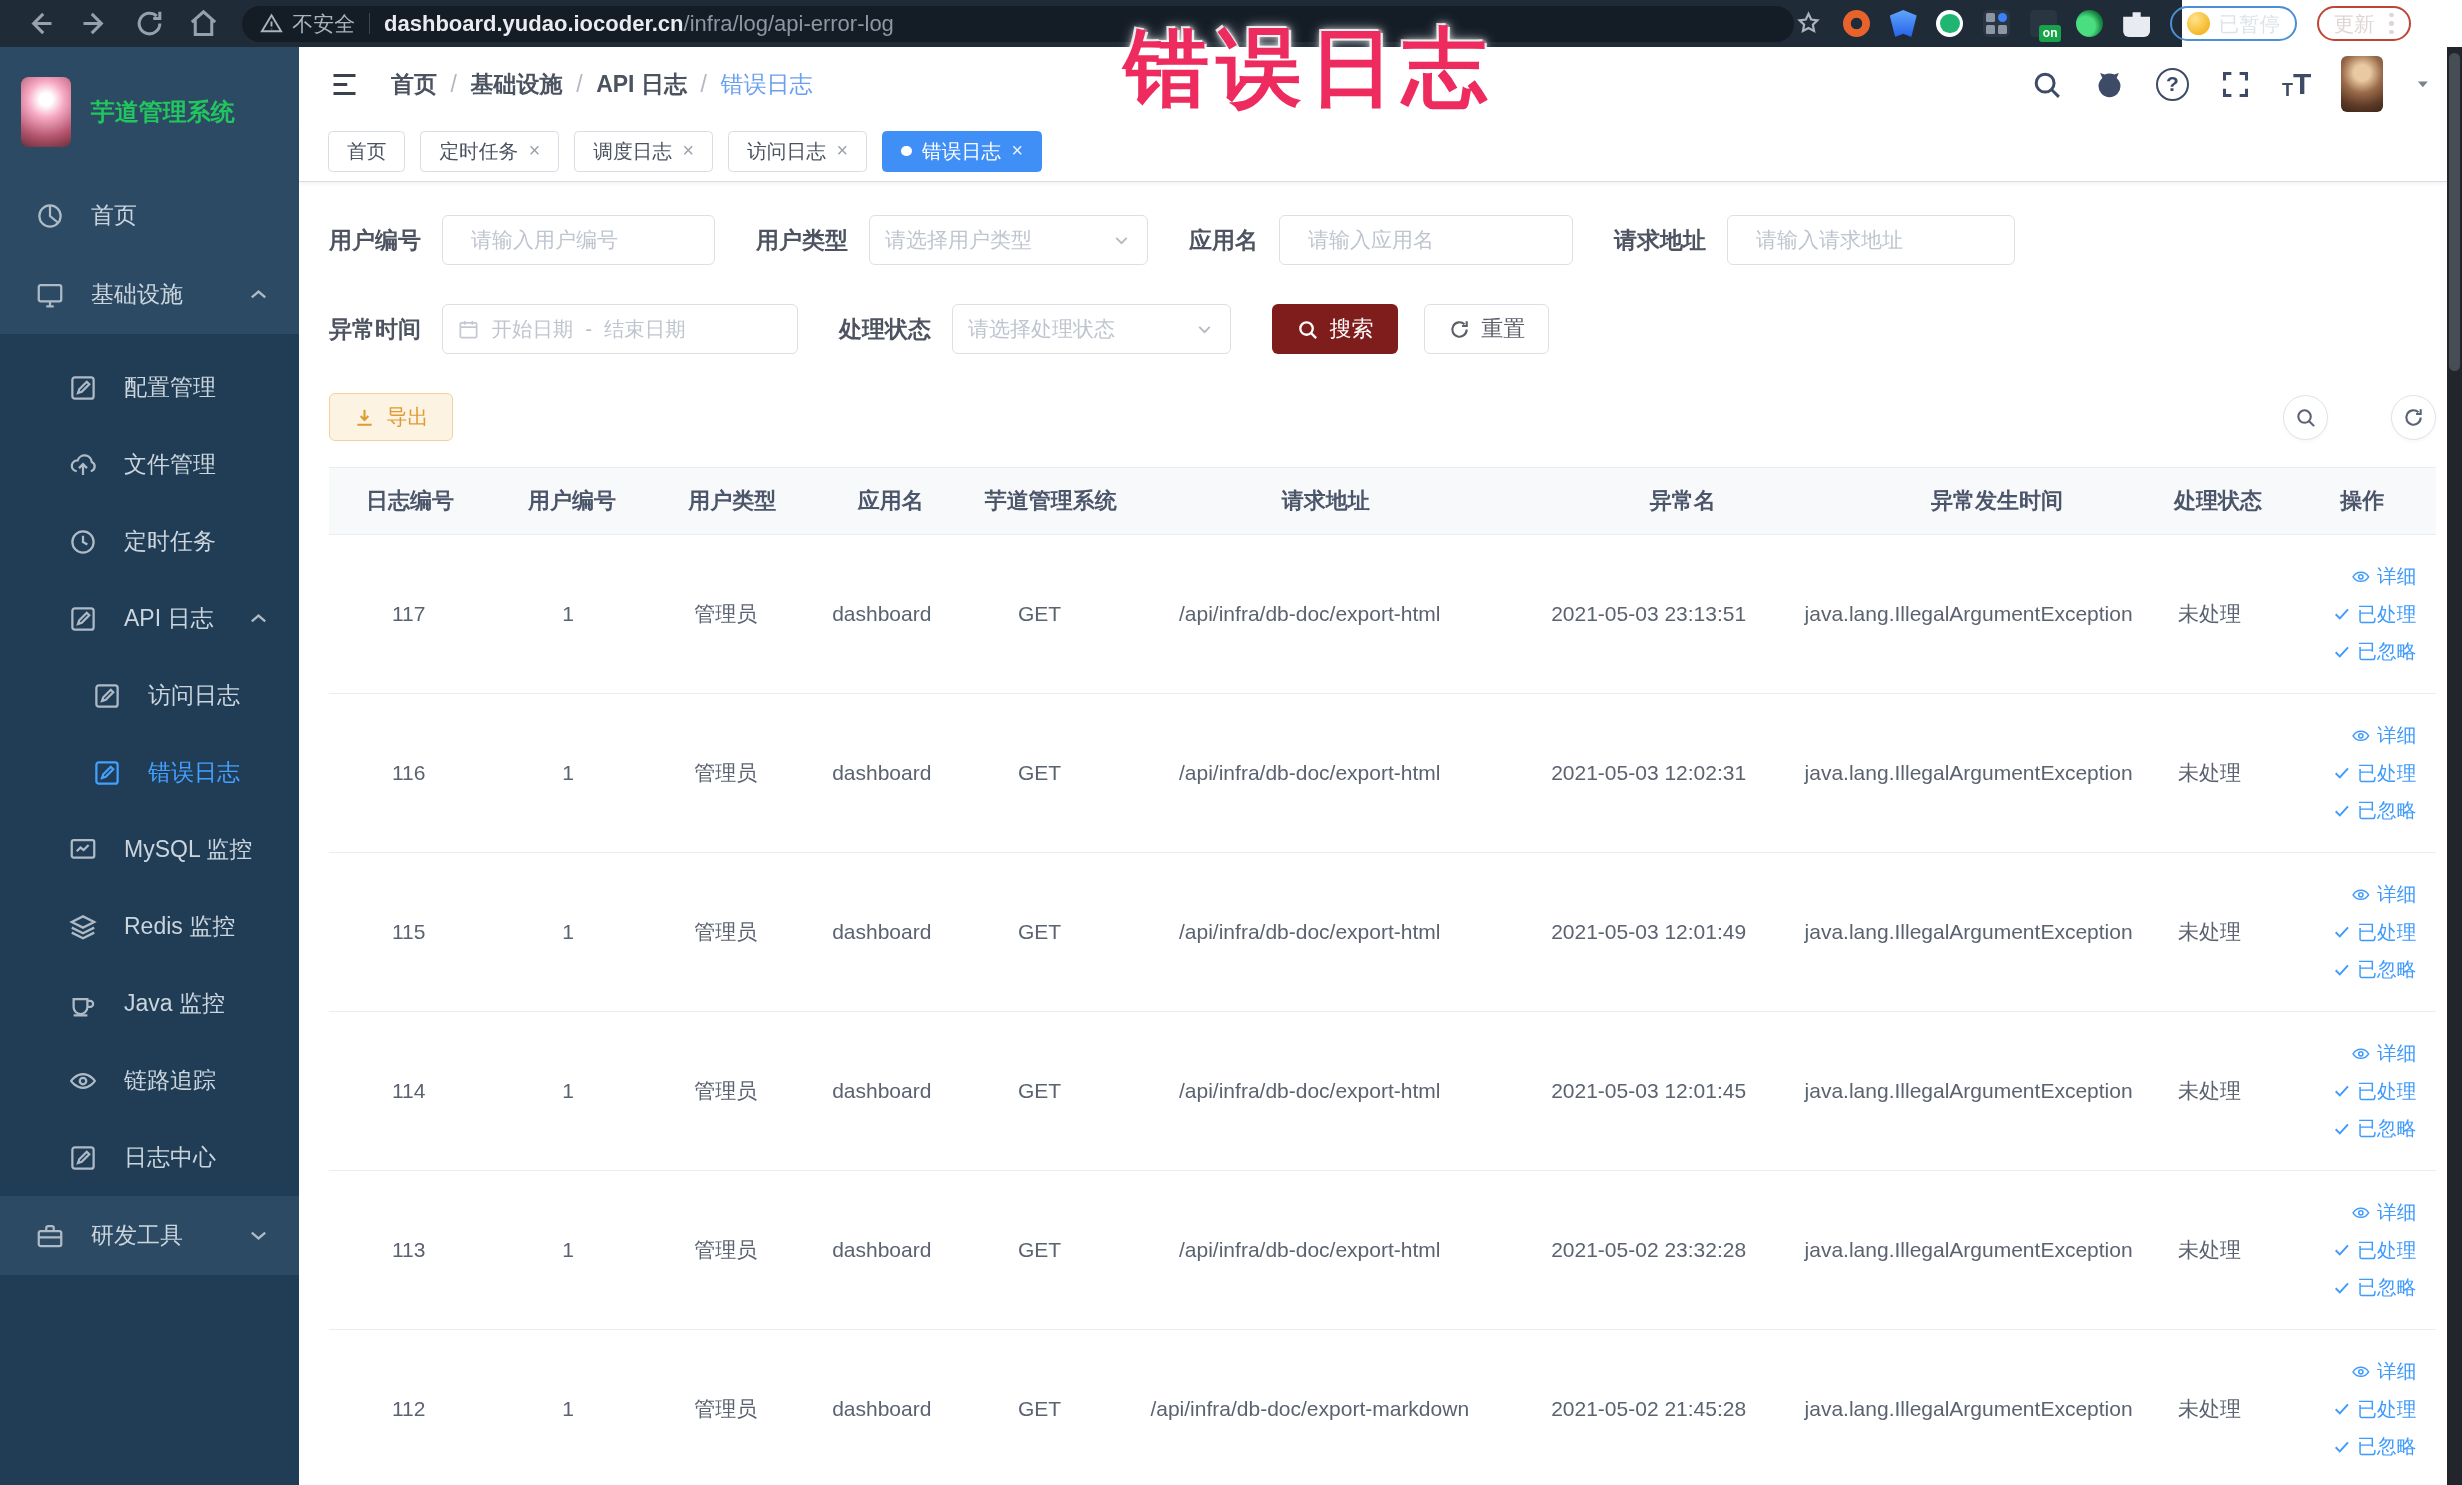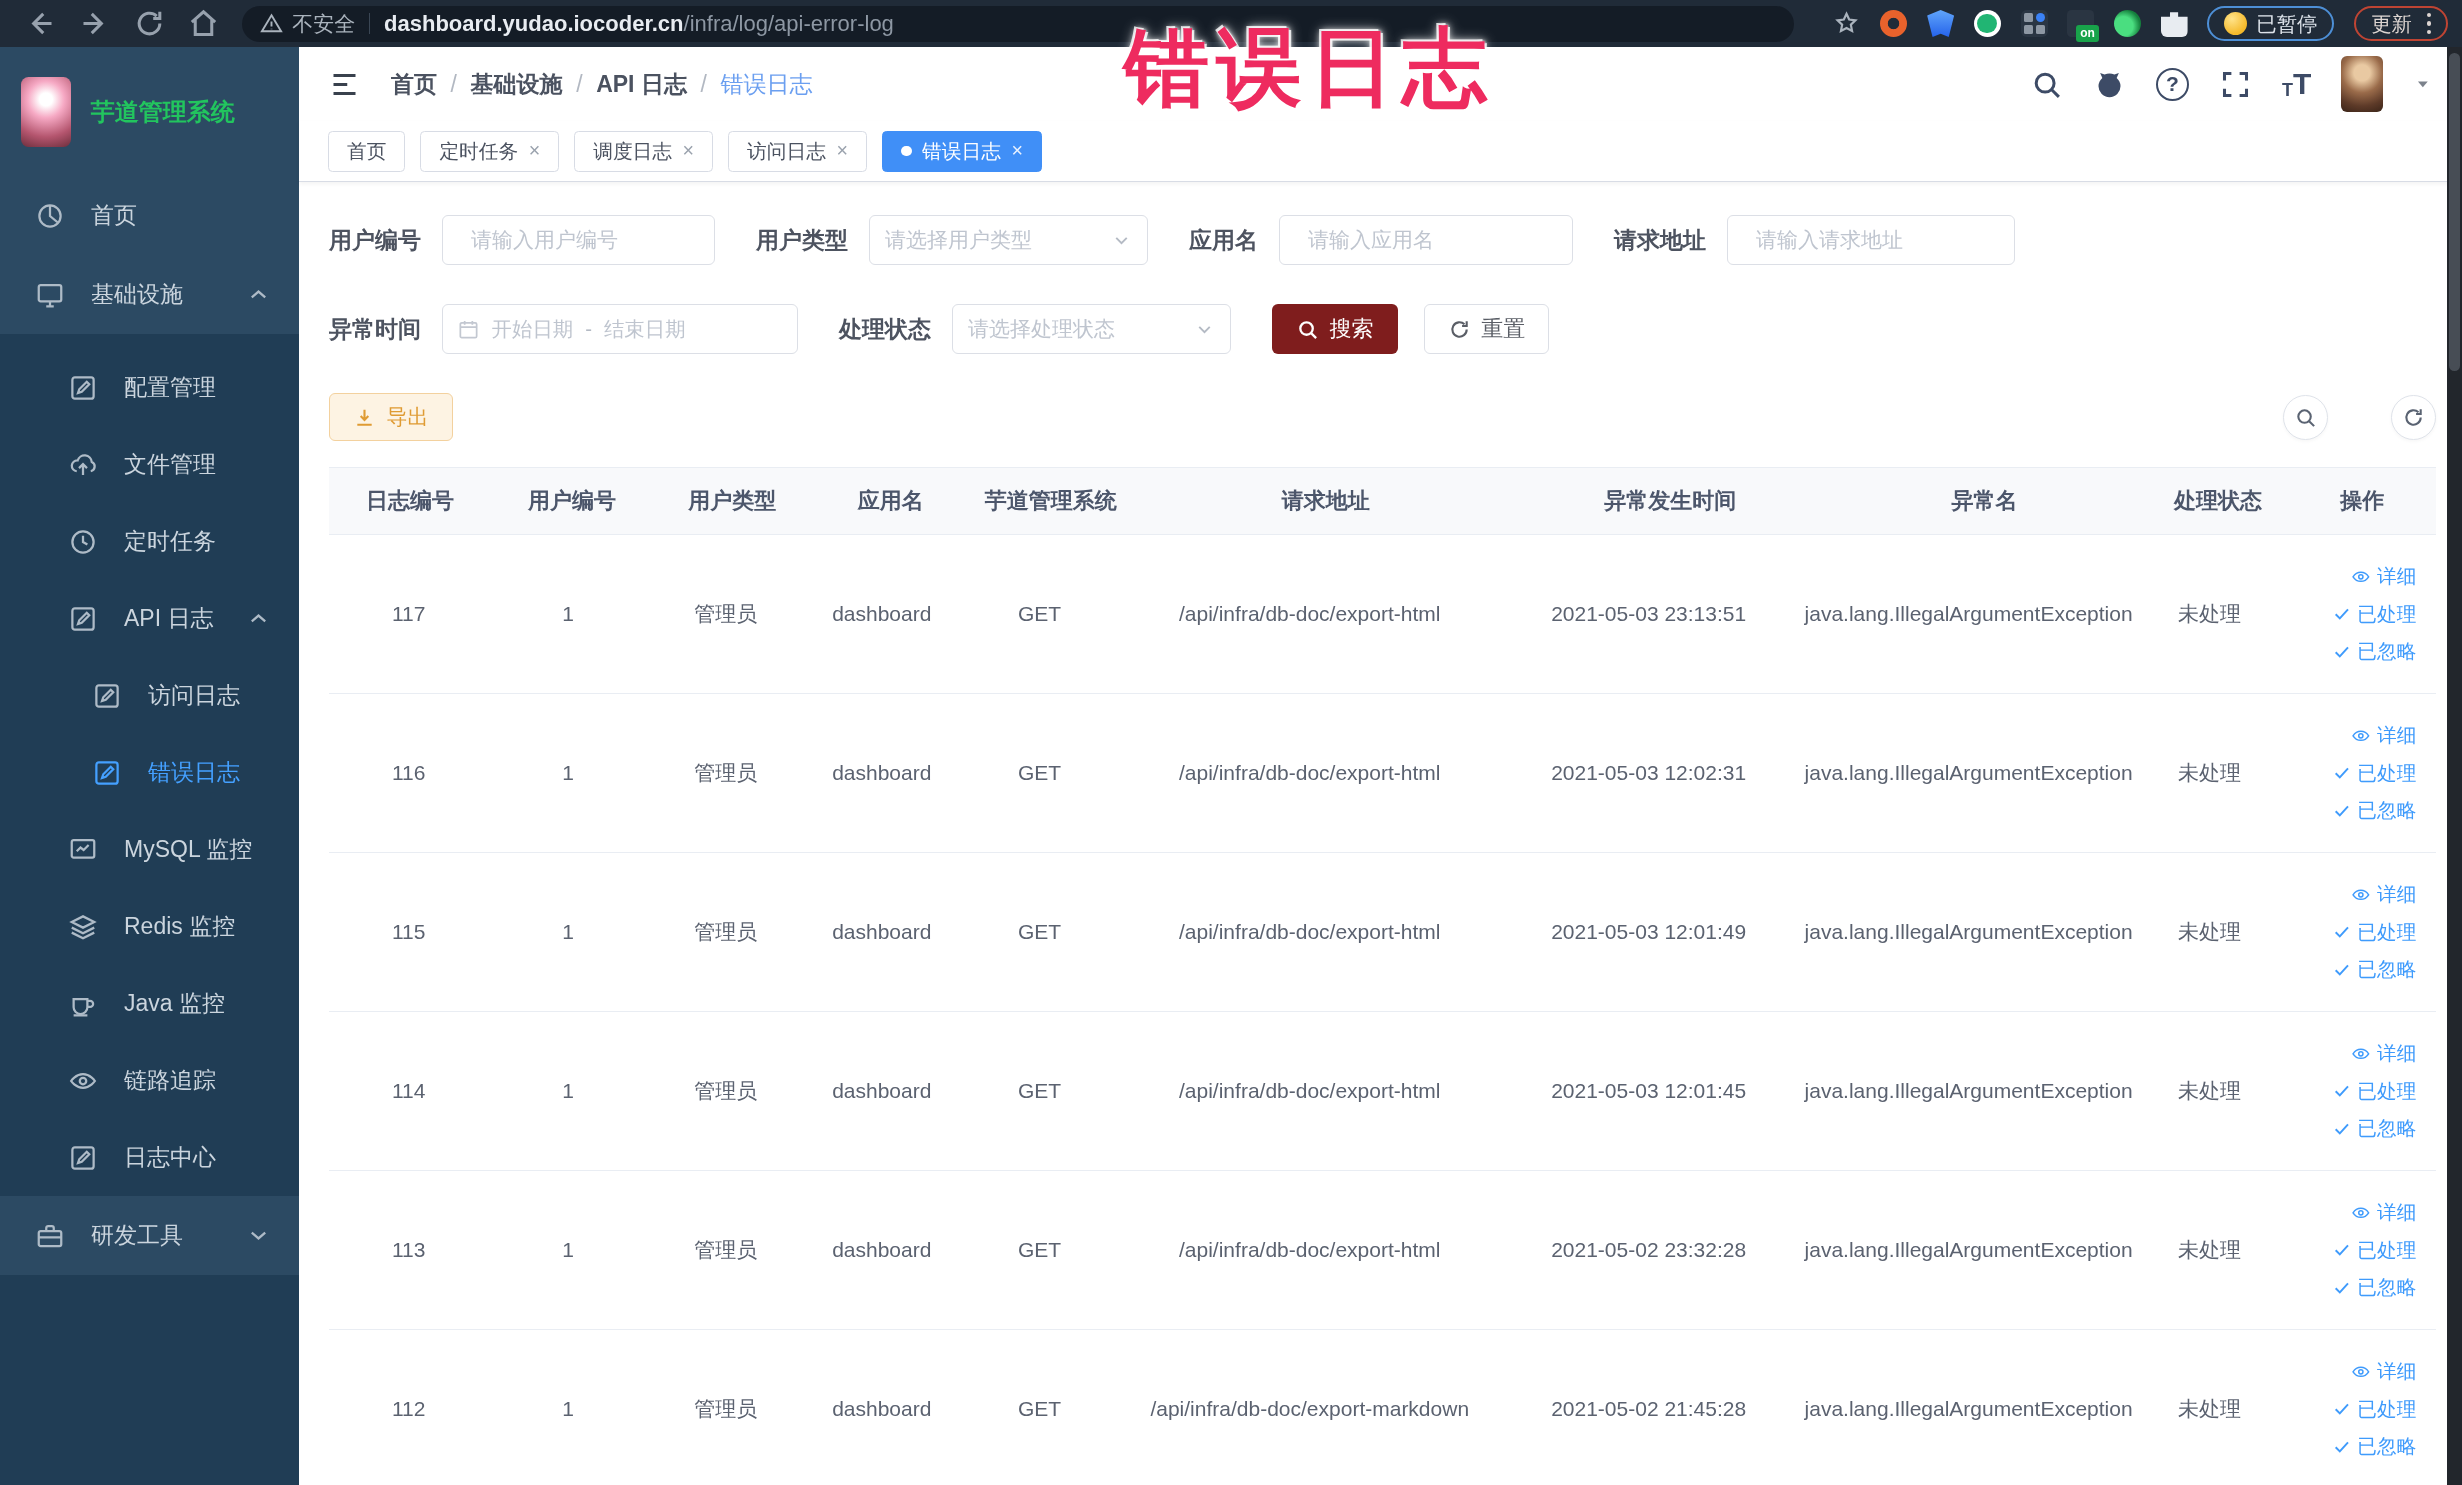--- a/index.html
+++ b/index.html
@@ -1,21 +1,21 @@
 <!DOCTYPE html>
 <html style="font-size:12px"><head>
 <meta charset="utf-8">
 <style>
   * { margin:0; padding:0; box-sizing:border-box; }
   html,body { width:2462px; height:1486px; overflow:hidden;
     font-family:"Liberation Sans","DejaVu Sans",sans-serif; background:#fff; }
   body { position:relative; }
 
   
-  .chrome { position:absolute; left:0; top:0; width:2462px; height:47px;
+  .chrome { position:absolute; left:0; top:0; width:2182px; height:47px;
     background:#202b38; display:flex; align-items:center; padding:0 13.6px; z-index:5; }
   .chrome svg { display:block; }
   .nav-ic { width:33px; height:33px; margin:0 10.6px; color:#97a1ad; flex:0 0 auto; }
   .omnibox { height:36px; flex:0 0 auto; width:1552px; margin-left:12px; background:#141c26;
     border-radius:19.7px; display:flex; align-items:center; padding:0 18px; }
   .omni-warn { width:23px; height:23px; color:#aab3bd; margin-right:9px; }
   .omni-sec { color:#aab3bd; font-size:21px; margin-right:13.6px; white-space:nowrap; }
   .omni-div { width:1.5px; height:21px; background:#3a4654; margin-right:13.6px; }
   .omni-host { color:#e8ecf1; font-size:22px; font-weight:700; white-space:nowrap; }
   .omni-path { color:#8d97a3; font-size:22px; white-space:nowrap; }
@@ -489,22 +489,22 @@
       </div>
 
       <div class="table">
         <div class="thead">
             <div class="th c0">日志编号</div>
             <div class="th c1">用户编号</div>
             <div class="th c2">用户类型</div>
             <div class="th c3">应用名</div>
             <div class="th c4">芋道管理系统</div>
             <div class="th c5">请求地址</div>
+            <div class="th c7">异常名</div>
             <div class="th c6">异常发生时间</div>
-            <div class="th c7">异常名</div>
             <div class="th c8">处理状态</div>
             <div class="th c9">操作</div>
           </div>
         <div>
             <div class="trow">
               <div class="td c0">117</div>
               <div class="td c1">1</div>
               <div class="td c2">管理员</div>
               <div class="td c3">dashboard</div>
               <div class="td c4">GET</div>

